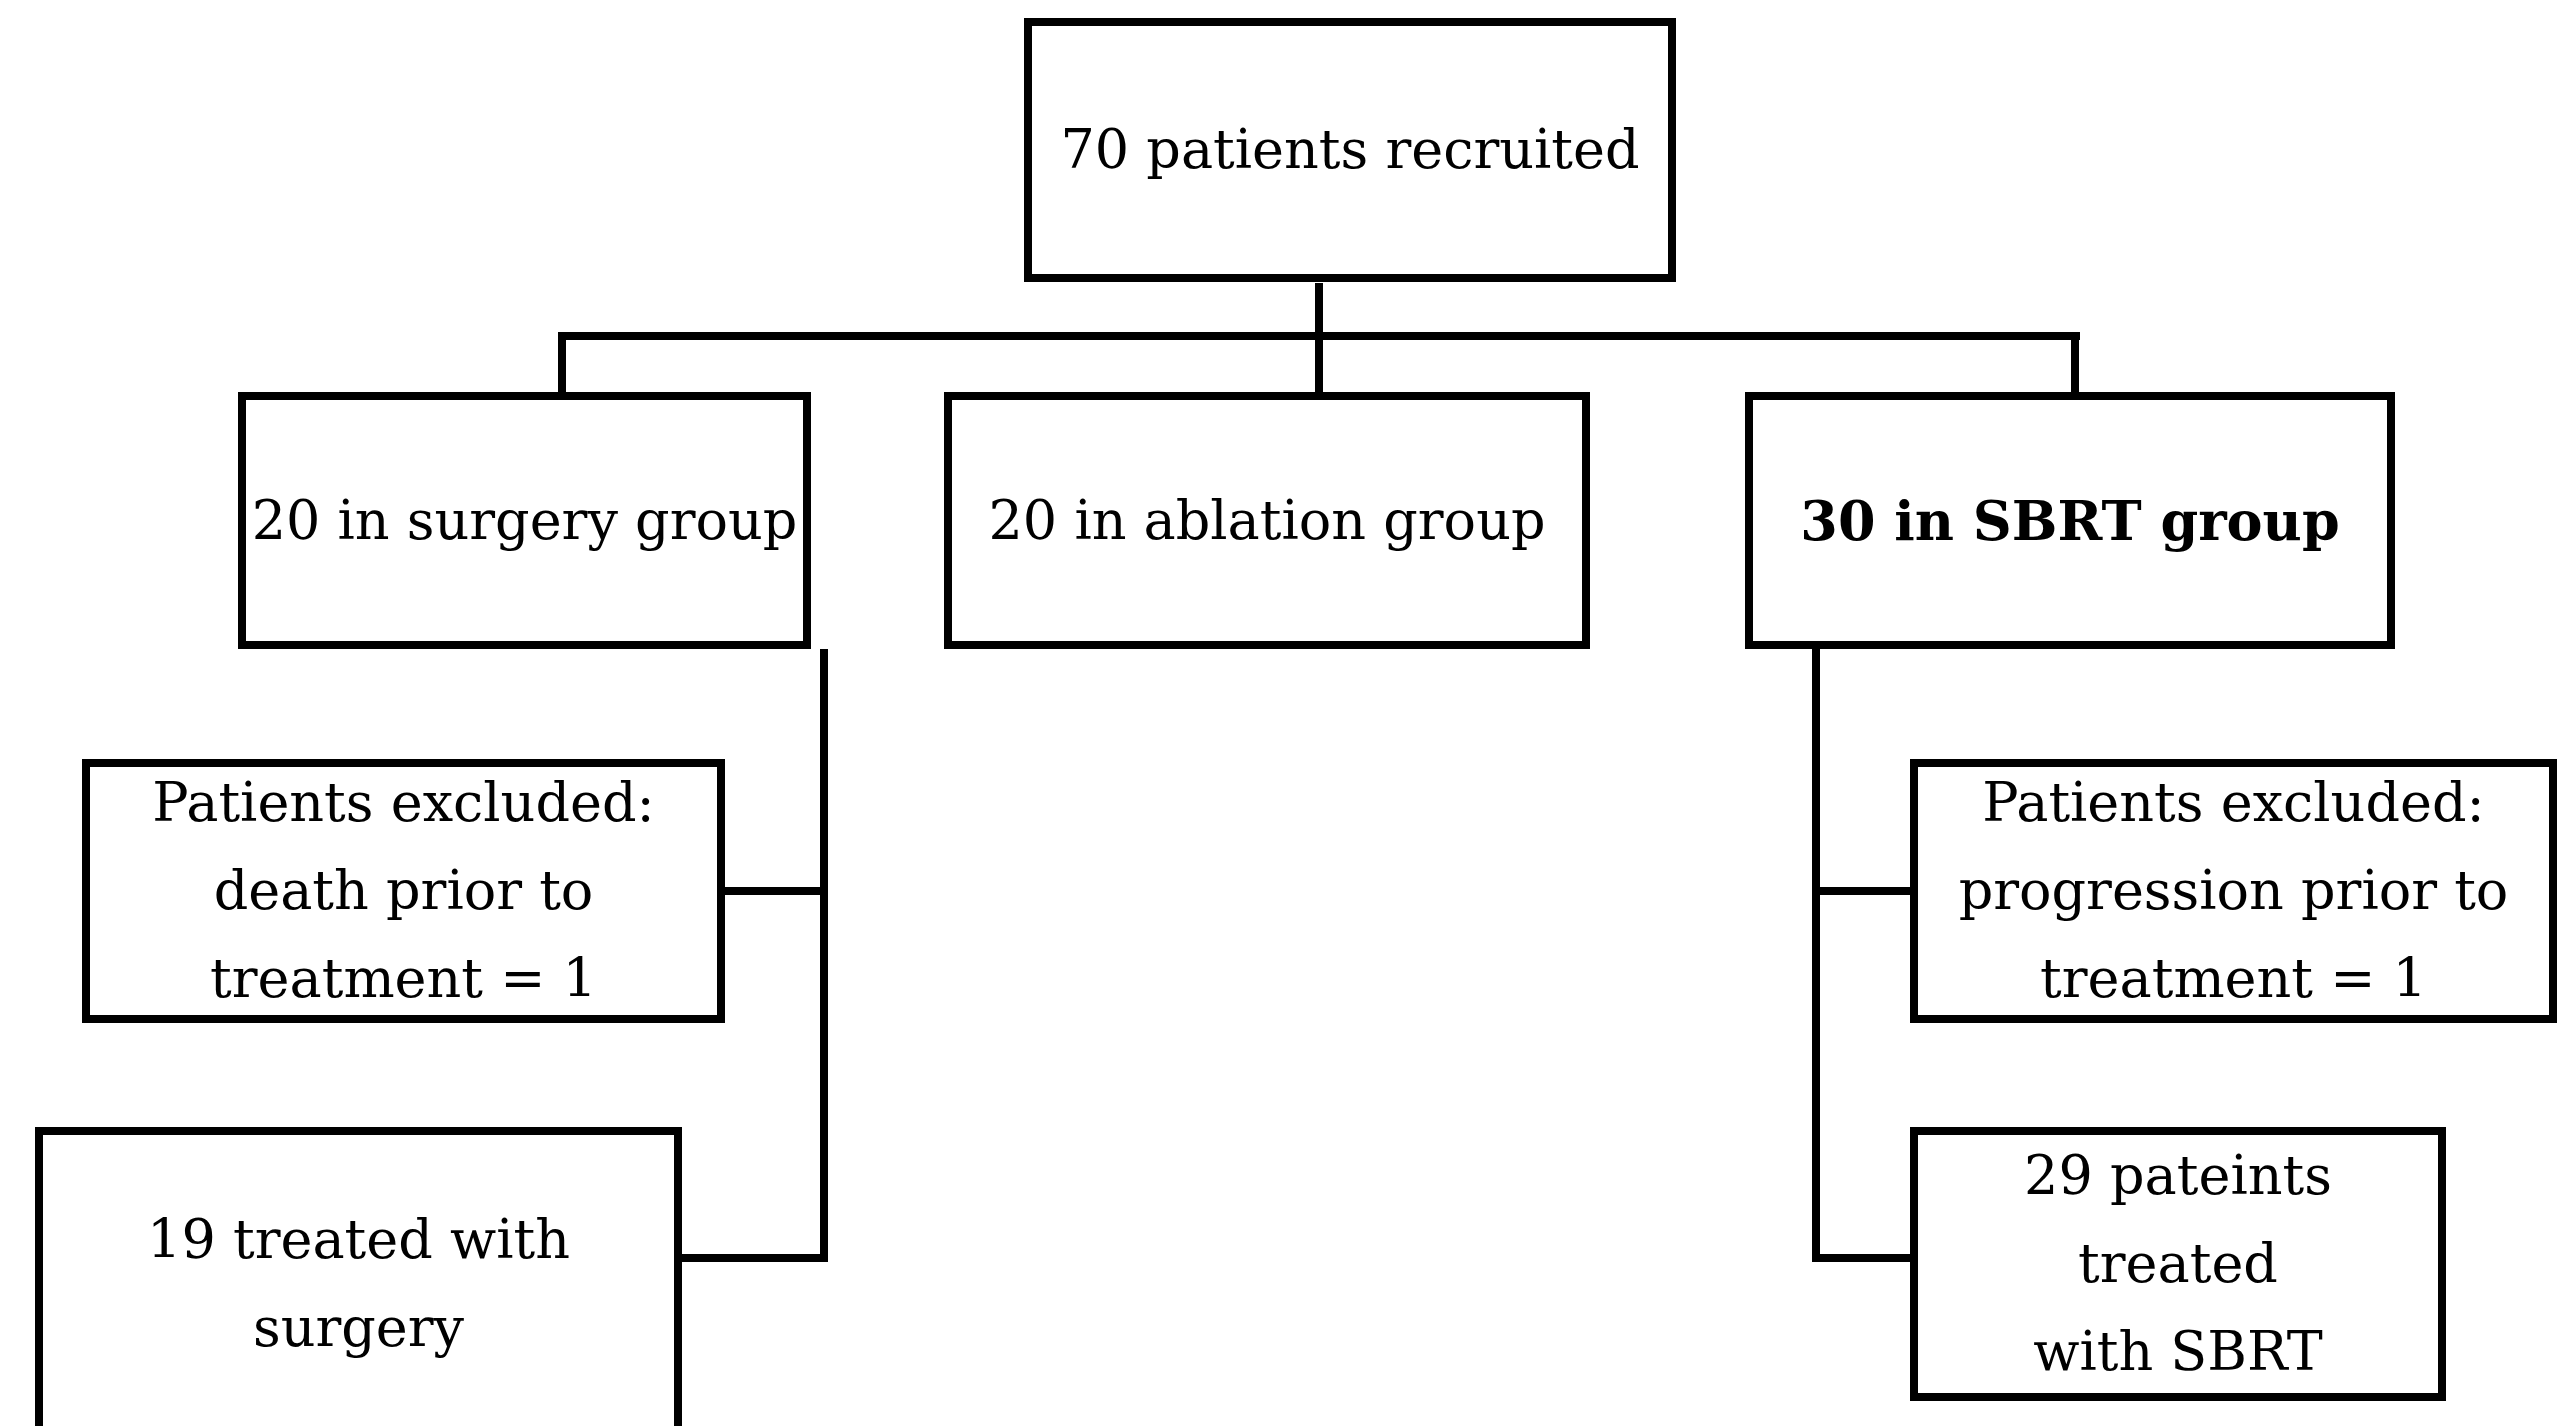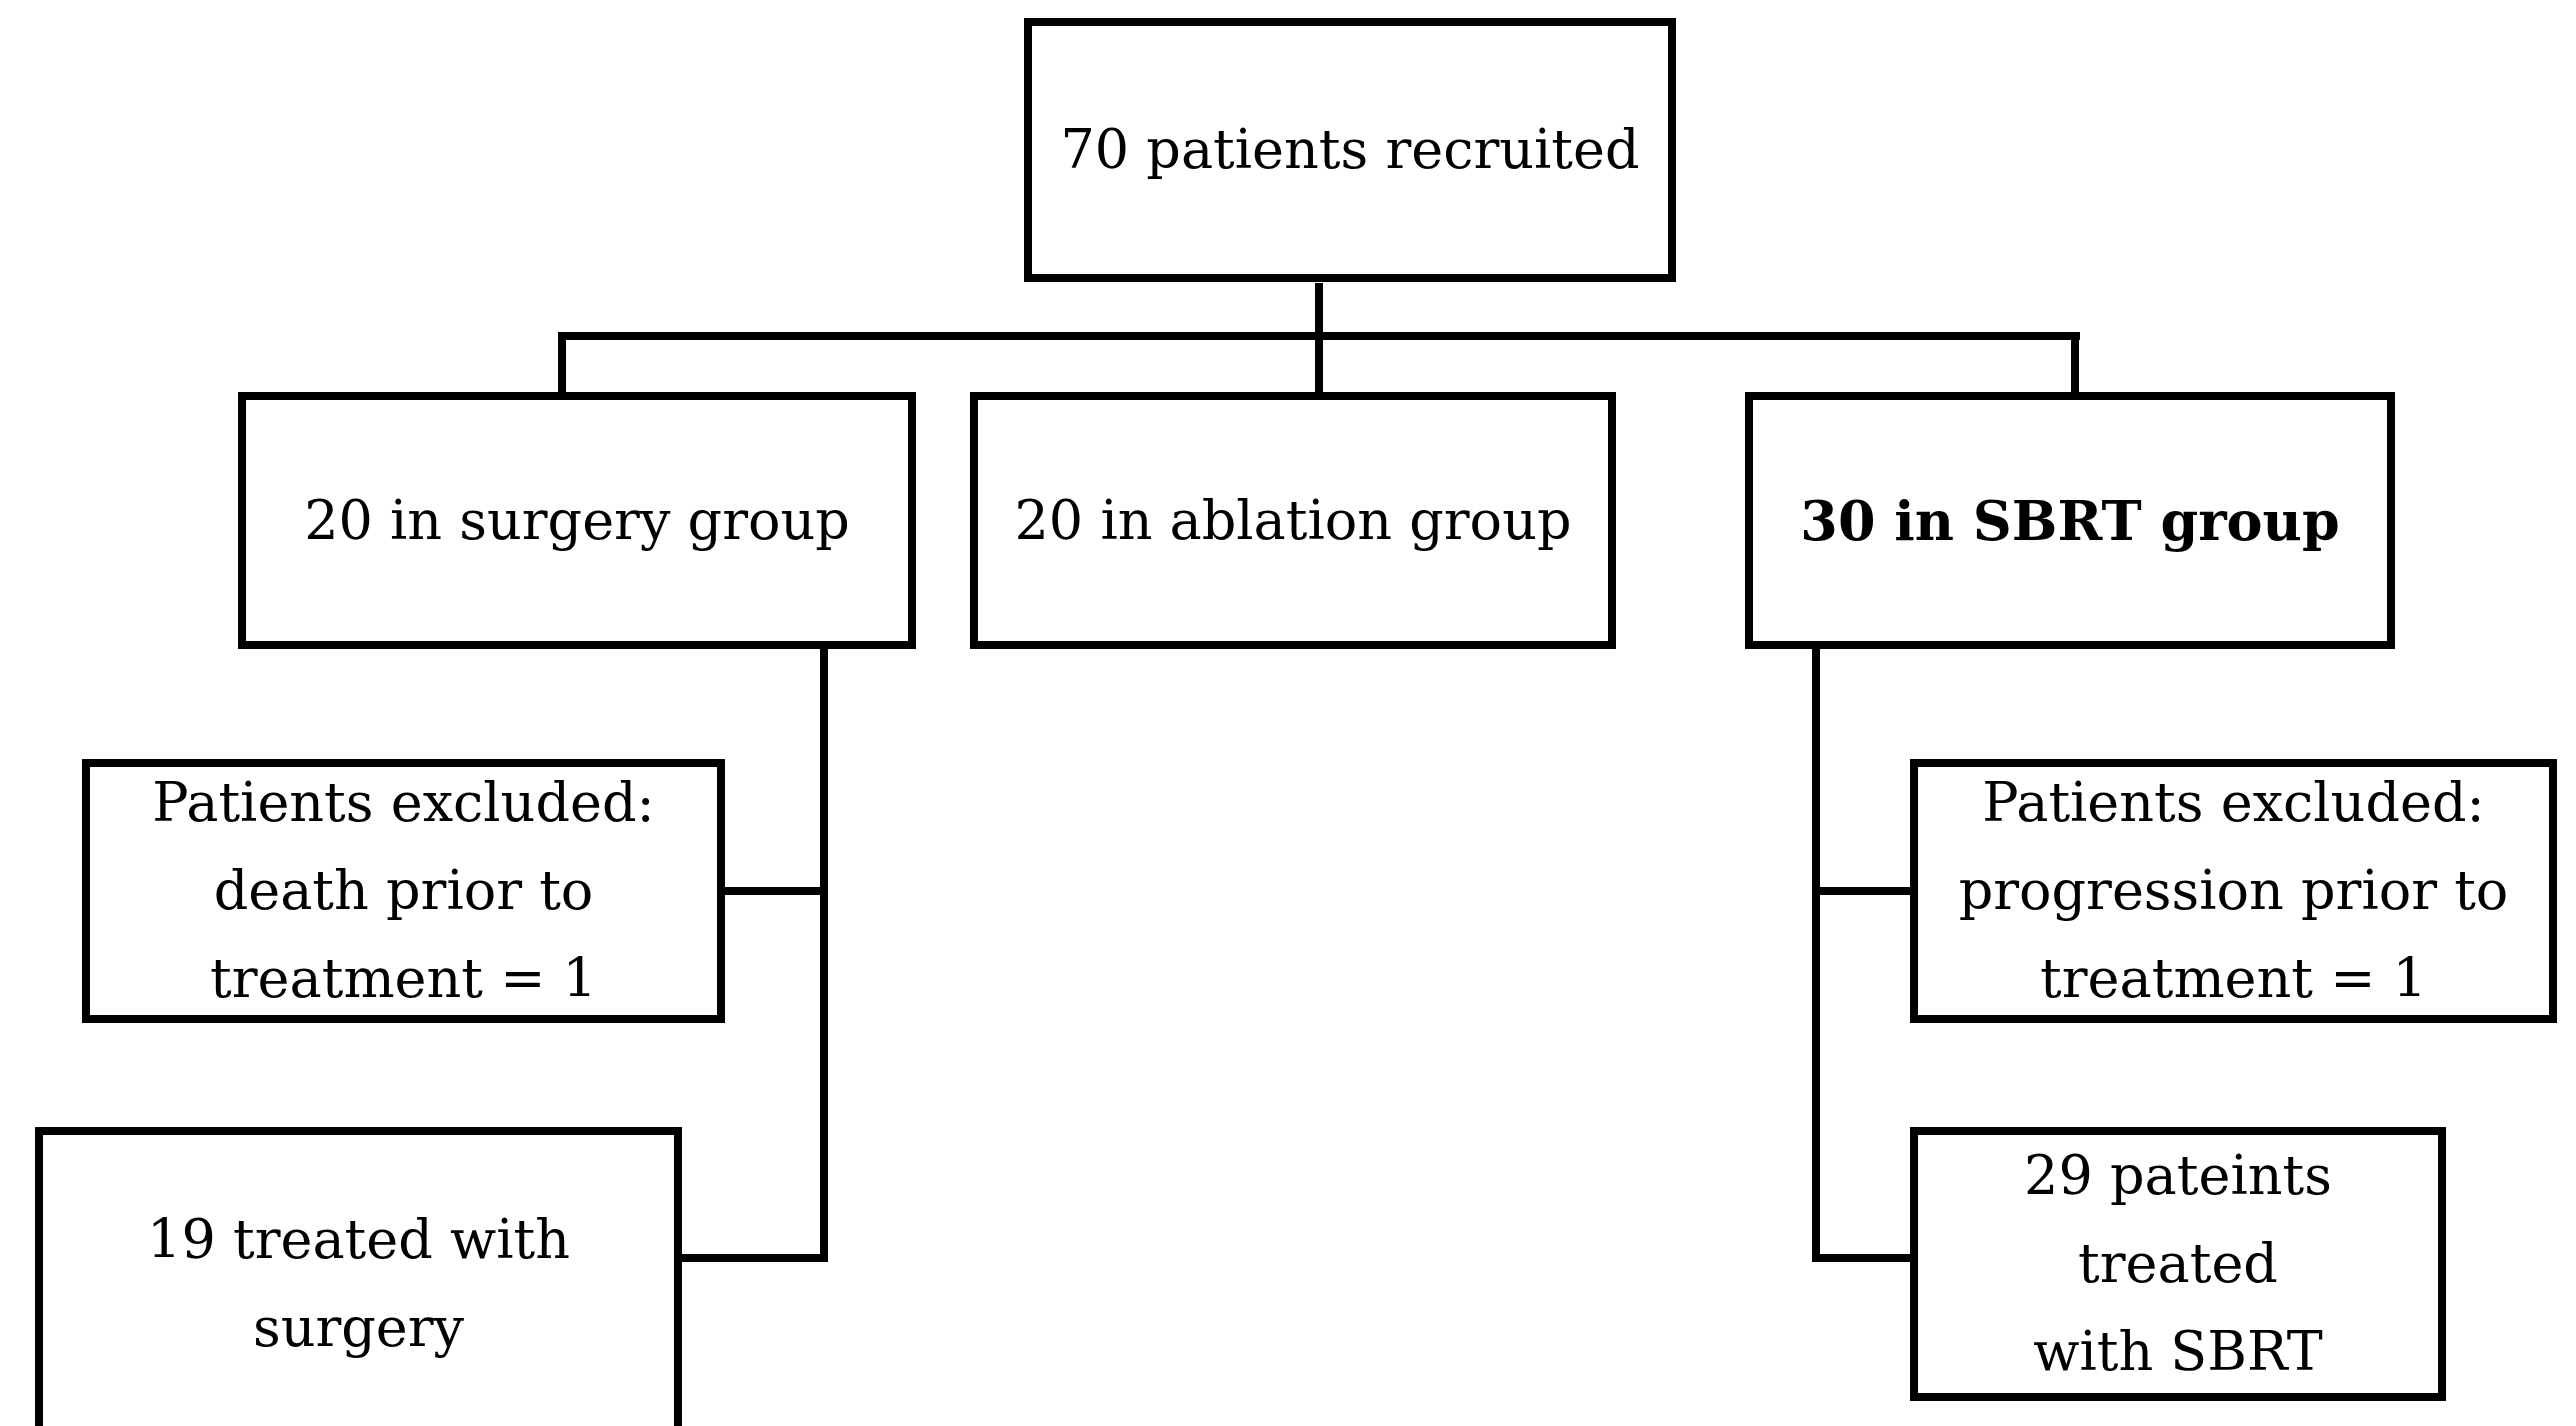--- a/index.html
+++ b/index.html
@@ -28,22 +28,22 @@
     line-height: 88px;
     white-space: pre-line;
   }
   .line {
     position: absolute;
     background: #000000;
   }
 
   
   #box-recruited       { left: 996px; top: 18px;   width: 652px; height: 264px; margin-left: 28px; }
-  #box-surgery-group   { left: 238px;  top: 392px;  width: 678px; height: 257px; }
-  #box-ablation-group  { left: 970px; top: 392px;  width: 646px; height: 257px; }
+  #box-surgery-group   { left: 238px;  top: 392px;  width: 573px; height: 257px; }
+  #box-ablation-group  { left: 944px; top: 392px;  width: 646px; height: 257px; }
   #box-sbrt-group      { left: 1745px; top: 392px;  width: 650px; height: 257px; font-weight: bold; }
   #box-excluded-left   { left: 82px;   top: 759px;  width: 643px; height: 264px; }
   #box-treated-left    { left: 35px;   top: 1127px; width: 647px; height: 314px; }
   #box-excluded-right  { left: 1910px; top: 759px;  width: 647px; height: 264px; }
   #box-treated-right   { left: 1910px; top: 1127px; width: 536px; height: 274px; }
 
   
   #conn-top-drop        { left: 1315px; top: 283px;  width: 8.2px;    height: 57px; }
   #conn-main-horizontal { left: 558px;  top: 332px;  width: 1522px; height: 8.2px;  }
   #conn-left-drop       { left: 558px;  top: 332px;  width: 8.2px;    height: 61px; }

